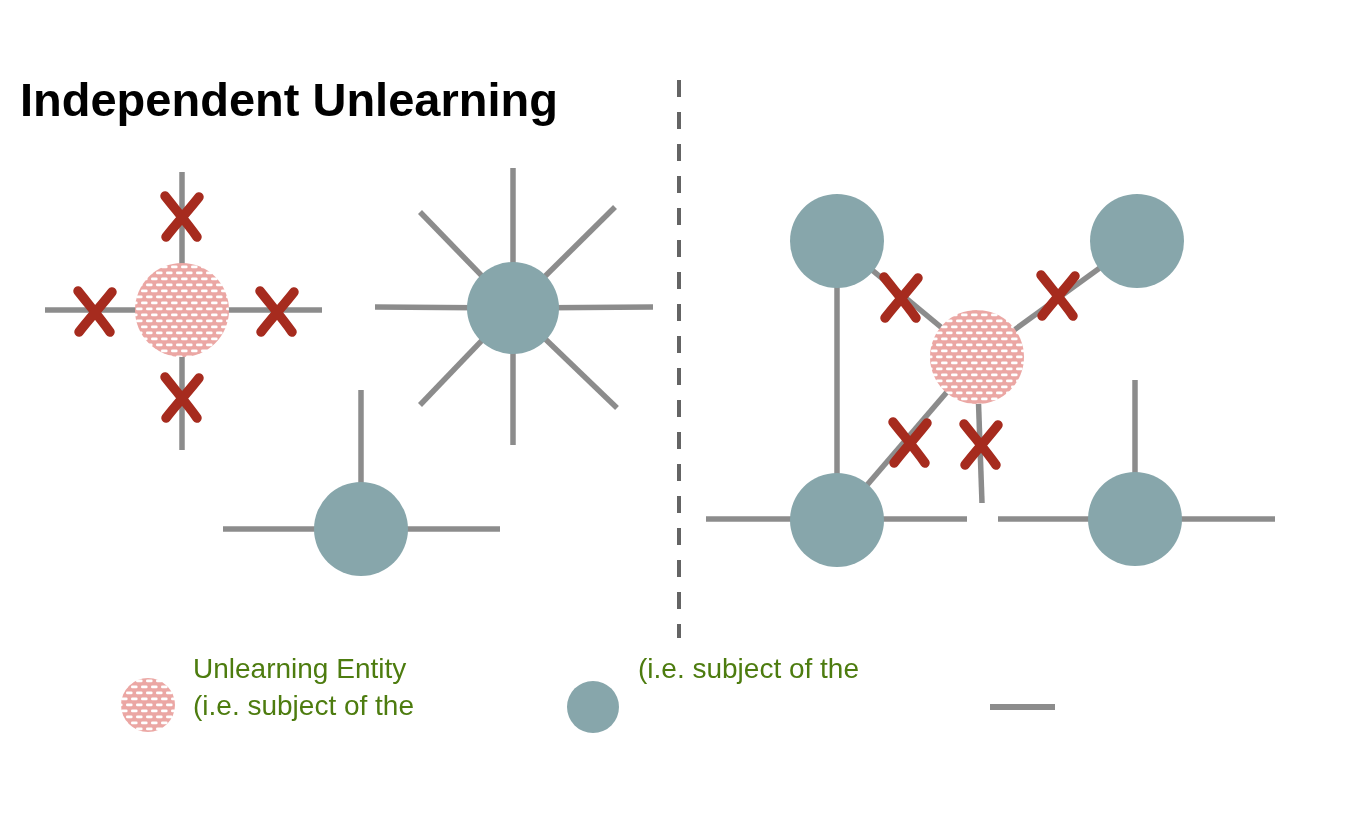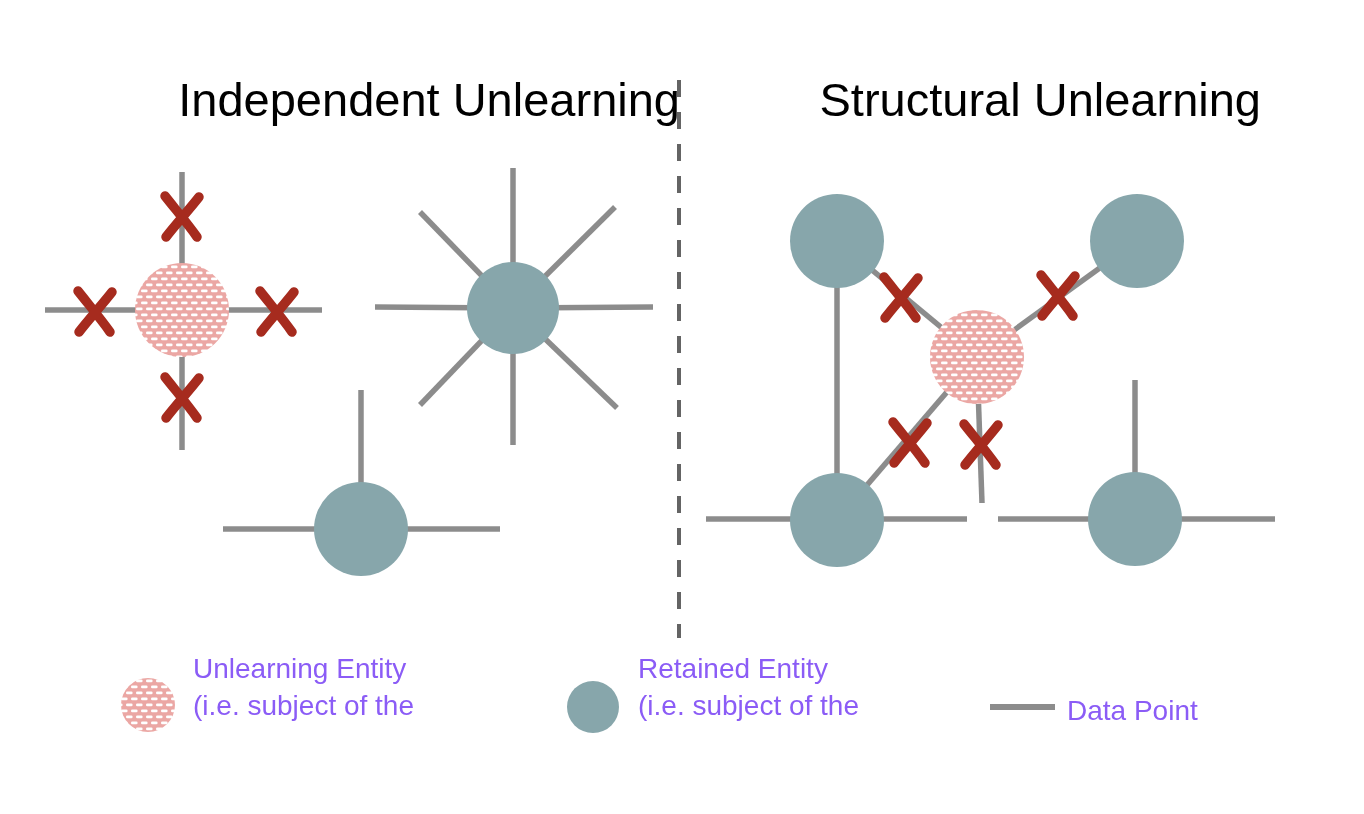--- a/index.html
+++ b/index.html
@@ -13,33 +13,33 @@
   }
   #diagram-svg {
     position: absolute;
     left: 0; top: 0;
     width: 1364px; height: 814px;
   }
   .panel-title {
     position: absolute;
     top: 72px;
     font-size: 47px;
-    font-weight: 400;
+    font-weight: 700;
     color: #000000;
-    text-align: right;
+    text-align: left;
     letter-spacing: 0px;
     white-space: nowrap;
   }
   .panel-title.left  { left: 20px;  width: 660px; }
   .panel-title.right { left: 679px; width: 582px; }
   .legend-text {
     position: absolute;
     font-size: 28px;
     line-height: 37px;
-    color: #8b5cf6;
+    color: #4d7c0f;
     white-space: nowrap;
   }
   .legend-text.unlearning { left: 193px; top: 650px; }
   .legend-text.retained   { left: 638px; top: 650px; }
   .legend-text.datapoint  { left: 1067px; top: 692px; line-height: 37px; }
 </style>
 </head>
 <body>
 
 <div class="canvas">
@@ -121,27 +121,24 @@
           <path d="M 927 423 C 916 437 904 450 894 463"></path>
         </g>
         <g stroke="#A62B1E" stroke-width="9.5" stroke-linecap="round" fill="none">
           <path d="M 964 424 C 975 438 987 452 996 465"></path>
           <path d="M 998 425 C 987 439 975 452 965 465"></path>
         </g>
       </g>
   </svg>
 
   <div class="panel-title left">Independent Unlearning</div>
-  <div class="panel-title right">Structural Unlearning</div>
 
   <div class="legend-text unlearning">
     <div>Unlearning Entity</div>
     <div>(i.e. subject of the</div>
   </div>
 
   <div class="legend-text retained">
-    <div>Retained Entity</div>
     <div>(i.e. subject of the</div>
   </div>
 
-  <div class="legend-text datapoint">Data Point</div>
 
 </div>
 
 </body></html>

